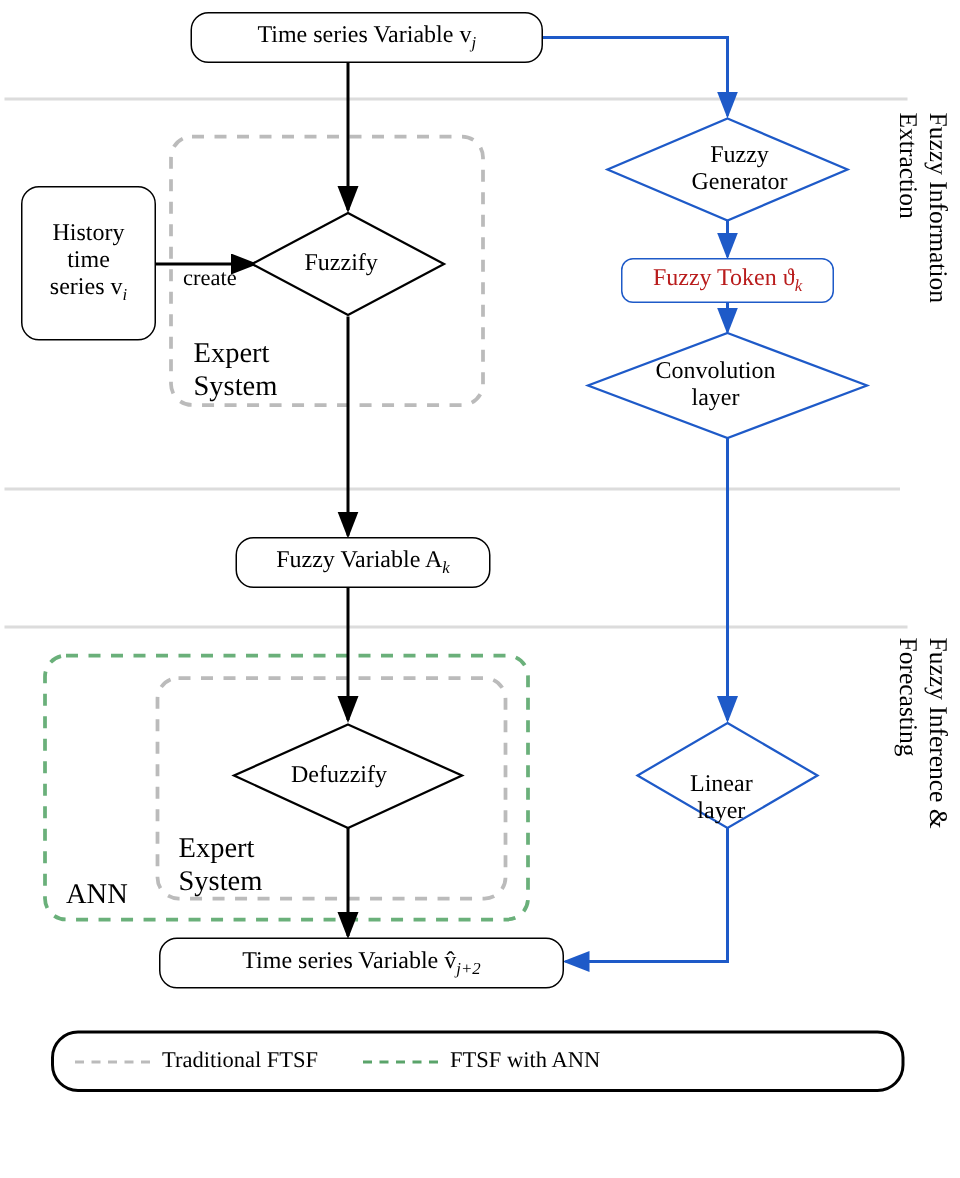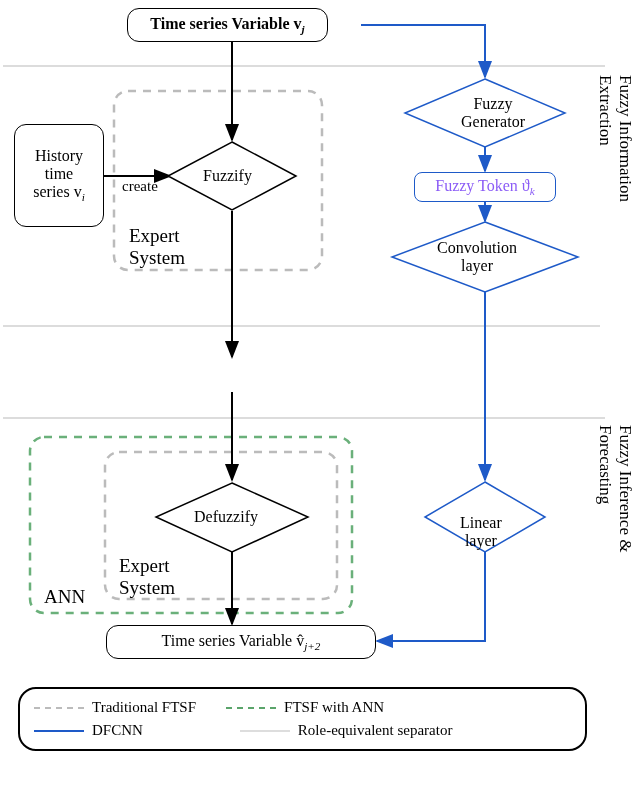--- a/index.html
+++ b/index.html
@@ -1,26 +1,26 @@
 <!DOCTYPE html>
 <html><head>
 <meta charset="utf-8">
 <style>
   * { box-sizing: border-box; margin: 0; padding: 0; }
   body { font-family: Georgia, 'Times New Roman', serif; background: #fff; width: 640px; height: 785px; position: relative; }
   .canvas { position: relative; width: 640px; height: 785px; }
   svg { position: absolute; top: 0; left: 0; }
   .node { position: absolute; background: #fff; display: flex; align-items: center; justify-content: center; text-align: center; font-size: 16px; padding: 4px 10px; }
   .rect { border: 1.5px solid #000; border-radius: 12px; }
-  .rect-blue { border: 1.5px solid #1e5ac8; border-radius: 8px; color: #8b5cf6; }
+  .rect-blue { border: 1.5px solid #1e5ac8; border-radius: 8px; color: #b91c1c; }
   .diamond-label { position: absolute; text-align: center; font-size: 16px; z-index: 20; }
   .edge-label { position: absolute; font-size: 15px; margin-left: 12px; }
   .area-label { position: absolute; font-size: 19px; }
   .side-label { position: absolute; writing-mode: vertical-rl; text-orientation: mixed; font-size: 17px; }
-  .legend-box { position: absolute; border: 2px solid #000; border-radius: 18px; padding: 10px 14px; font-size: 15px; }
+  .legend-box { position: absolute; border: 2px solid #000; border-radius: 18px; padding: 10px 14px; font-size: 15px; margin-left: 16px; }
   .legend-row { display: flex; align-items: center; gap: 30px; }
   .legend-item { display: flex; align-items: center; gap: 8px; }
   .dash-gray { display:inline-block; width: 50px; border-top: 2.5px dashed #bbb; }
   .dash-green { display:inline-block; width: 50px; border-top: 2.5px dashed #5aa46a; }
   .solid-blue { display:inline-block; width: 50px; border-top: 2.5px solid #1e5ac8; }
   .solid-gray { display:inline-block; width: 50px; border-top: 2px solid #ddd; }
   sub { font-size: 0.7em; font-style: italic; }
 </style>
 </head>
 <body>
@@ -78,34 +78,37 @@
 
   <polygon points="485,79 565,113 485,147 405,113" fill="#fff" stroke="#1e5ac8" stroke-width="1.5"></polygon>
 
   <polygon points="485,222 578,257 485,292 392,257" fill="#fff" stroke="#1e5ac8" stroke-width="1.5"></polygon>
 
   <polygon points="232,483 308,517 232,552 156,517" fill="#fff" stroke="#000" stroke-width="1.5"></polygon>
 
   <polygon points="485,482 545,517 485,552 425,517" fill="#fff" stroke="#1e5ac8" stroke-width="1.5"></polygon>
 </svg>
 
-<div class="node rect" style="left:127px; top:8px; width:201px; height:34px;font-weight:bold;">
+<div class="node rect" style="left:127px; top:8px; width:235px; height:34px;">
   <span><span>Time series Variable v</span><sub><i>j</i></sub></span>
 </div>
 
 <div class="node rect" style="left:14px; top:124px; width:90px; height:103px; white-space:pre-line;">
   <span><span style="white-space:pre-line;">History
 time
 series v</span><sub><i>i</i></sub></span>
 </div>
 
 <div class="node rect-blue" style="left:414px; top:172px; width:142px; height:30px;">
   <span><span>Fuzzy Token ϑ</span><sub><i>k</i></sub></span>
 </div>
 
+<div class="node rect" style="left:157px; top:358px; width:170px; height:34px;">
+  <span><span>Fuzzy Variable A</span><sub><i>k</i></sub></span>
+</div>
 
 <div class="node rect" style="left:106px; top:625px; width:270px; height:34px;">
   <span><span>Time series Variable v̂</span><sub><i>j+2</i></sub></span>
 </div>
 
 <div class="diamond-label" style="left:203px; top:167px;">Fuzzify</div>
 <div class="diamond-label" style="left:461px; top:95px; white-space:pre-line;">Fuzzy
 Generator</div>
 <div class="diamond-label" style="left:437px; top:239px; white-space:pre-line;">Convolution
 layer</div>
@@ -129,25 +132,15 @@
   <div class="legend-row">
     <div class="legend-item">
           <span class="dash-gray"></span>
           <span>Traditional FTSF</span>
         </div>
     <div class="legend-item">
           <span class="dash-green"></span>
           <span>FTSF with ANN</span>
         </div>
   </div>
-  <div class="legend-row" style="margin-top:6px;">
-    <div class="legend-item">
-          <span class="solid-blue"></span>
-          <span>DFCNN</span>
-        </div>
-    <div class="legend-item" style="margin-left:67px;">
-          <span class="solid-gray"></span>
-          <span>Role-equivalent separator</span>
-        </div>
-  </div>
 </div>
 
 </div>
 
 </body></html>

